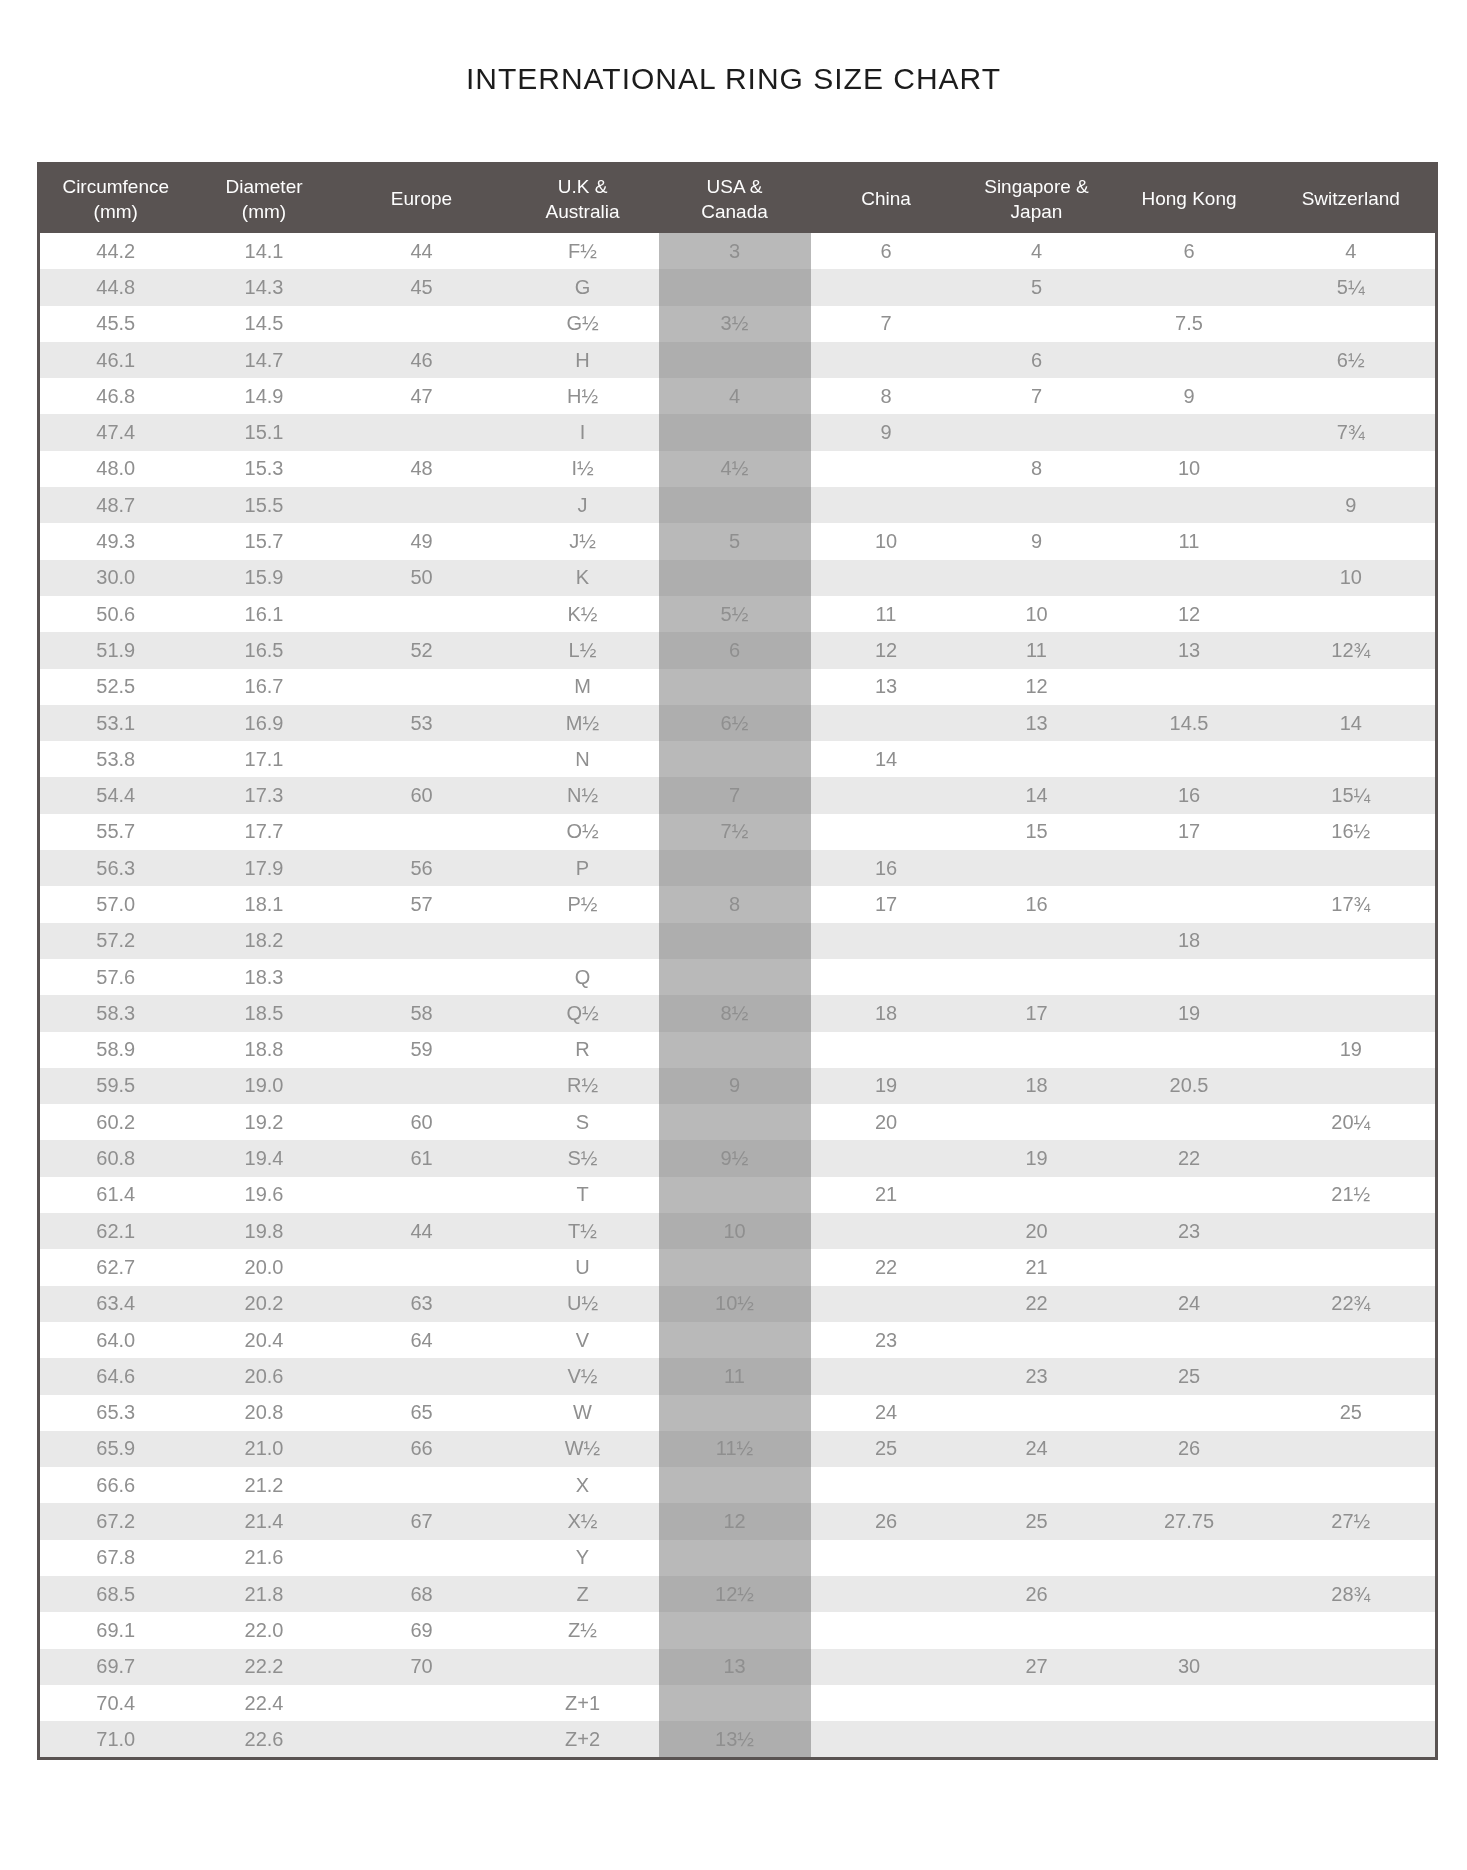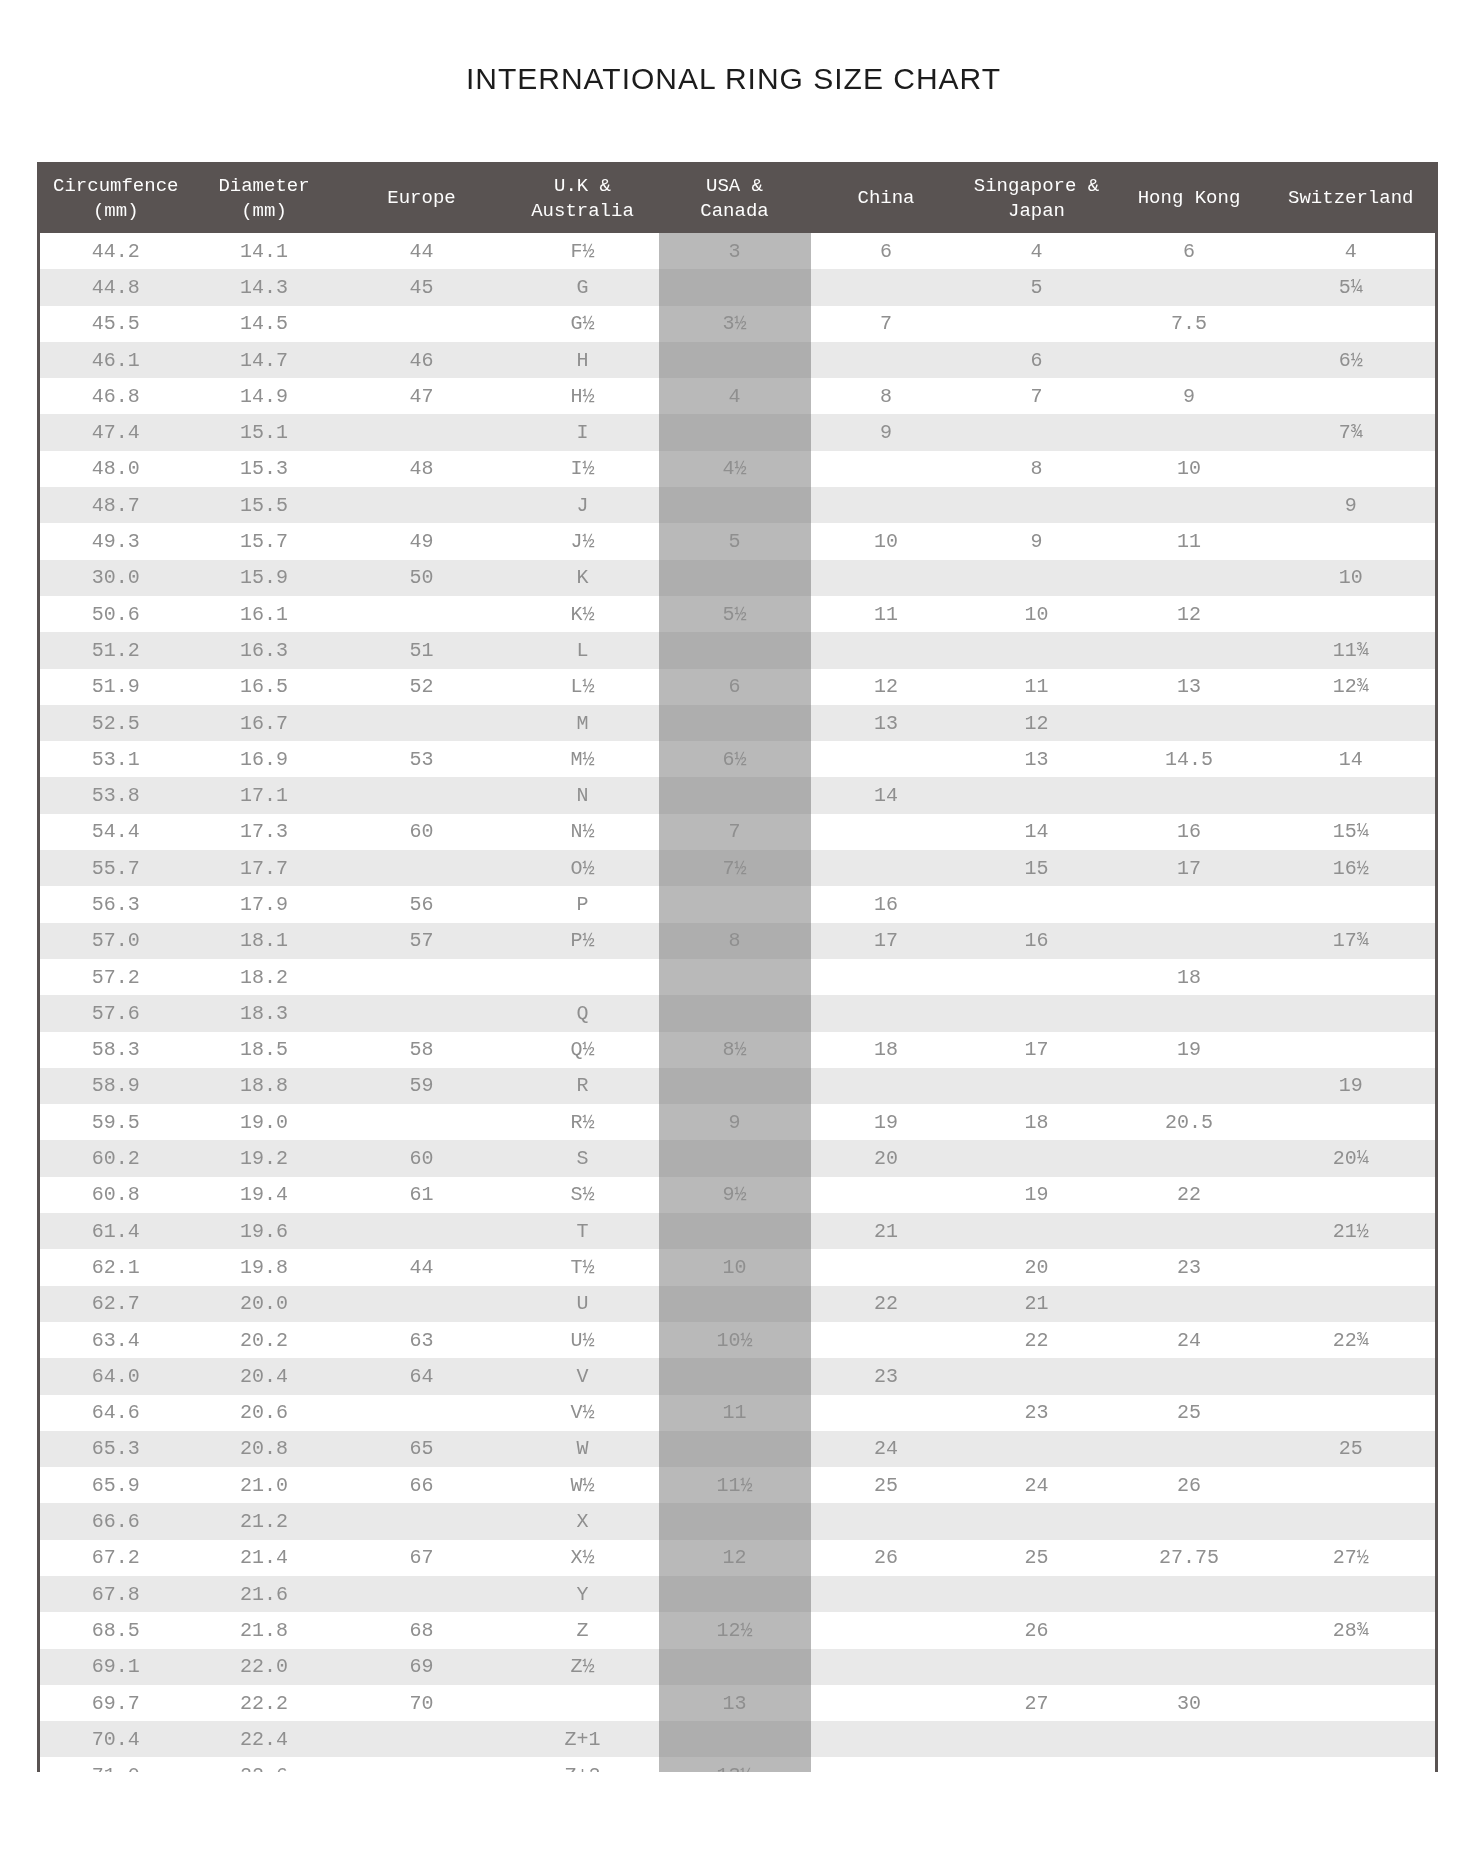--- a/index.html
+++ b/index.html
@@ -27,21 +27,20 @@
     color: #1c1c1c;
   }
   table.ring-table {
     position: absolute;
     left: 37px;
     top: 162px;
     width: 1398px;
     border-collapse: collapse;
     table-layout: fixed;
     border: 3px solid #595352;
-    font-family: Liberation Mono, monospace;
   }
   table.ring-table thead th {
     background: #595352;
     color: #fdfdfd;
     font-weight: 400;
     font-size: 19px;
     line-height: 1.32;
     height: 68px;
     padding: 0;
     text-align: center;
@@ -219,31 +218,20 @@
           <td>16.1</td>
           <td></td>
           <td>K½</td>
           <td class="band">5½</td>
           <td>11</td>
           <td>10</td>
           <td>12</td>
           <td></td>
         </tr>
         <tr>
-          <td>51.2</td>
-          <td>16.3</td>
-          <td>51</td>
-          <td>L</td>
-          <td class="band"></td>
-          <td></td>
-          <td></td>
-          <td></td>
-          <td>11¾</td>
-        </tr>
-        <tr>
           <td>51.9</td>
           <td>16.5</td>
           <td>52</td>
           <td>L½</td>
           <td class="band">6</td>
           <td>12</td>
           <td>11</td>
           <td>13</td>
           <td>12¾</td>
         </tr>

